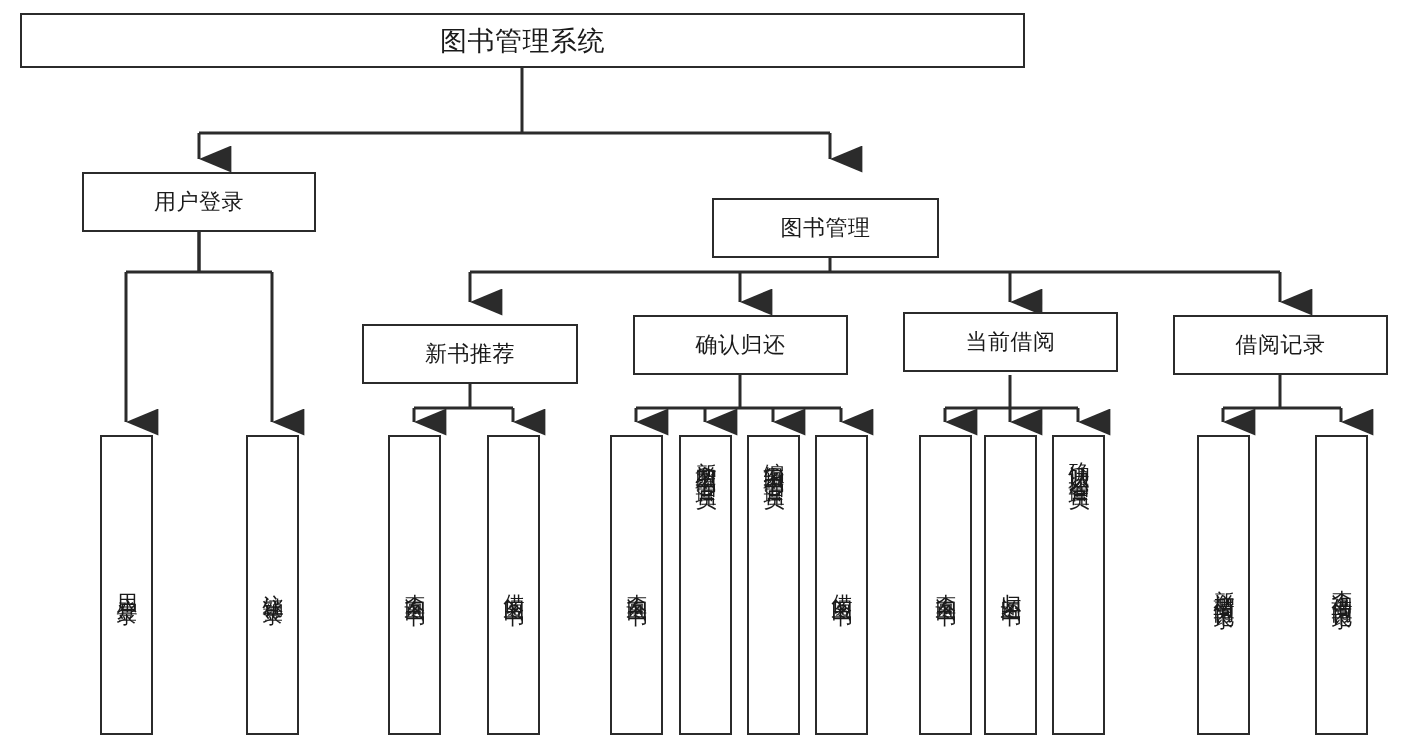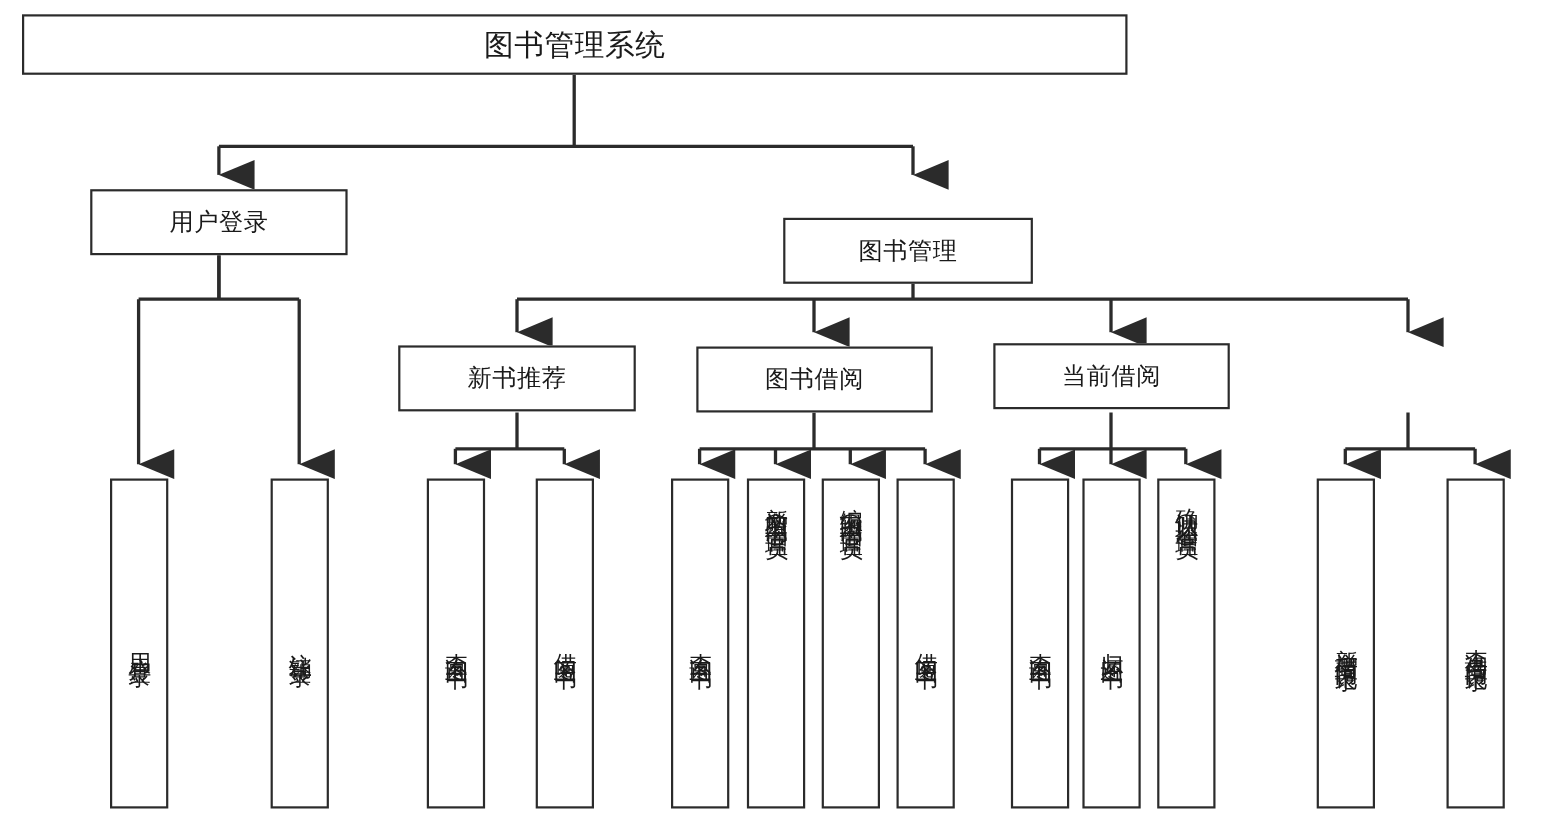--- a/index.html
+++ b/index.html
@@ -134,29 +134,32 @@
     <span class="label">图书管理系统</span>
   </div>
 
   <div class="node horiz" style="left:82px; top:172px; width:234px; height:60px;">
     <span class="label">用户登录</span>
   </div>
   <div class="node horiz" style="left:712px; top:172px; width:227px; height:60px;margin-top:26px;">
     <span class="label">图书管理</span>
   </div>
 
-  <div class="node horiz" style="left:362px; top:314px; width:216px; height:60px;">
+  <div class="node horiz" style="left:362px; top:324px; width:216px; height:60px;">
     <span class="label">新书推荐</span>
   </div>
   <div class="node horiz" style="left:633px; top:315px; width:215px; height:60px;">
-    <span class="label">图书借阅</span>
+    <span class="label">确认归还</span>
   </div>
   <div class="node horiz" style="left:903px; top:312px; width:215px; height:60px;">
     <span class="label">当前借阅</span>
   </div>
+  <div class="node horiz" style="left:1173px; top:315px; width:215px; height:60px;">
+    <span class="label">借阅记录</span>
+  </div>
 
   <div class="node vert" style="left:100px; top:435px; width:53px; height:300px;">
     <span class="label">用户登录</span>
   </div>
   <div class="node vert" style="left:246px; top:435px; width:53px; height:300px;">
     <span class="label">注销登录</span>
   </div>
 
   <div class="node vert" style="left:388px; top:435px; width:53px; height:300px;">
     <span class="label">查询图书</span>

